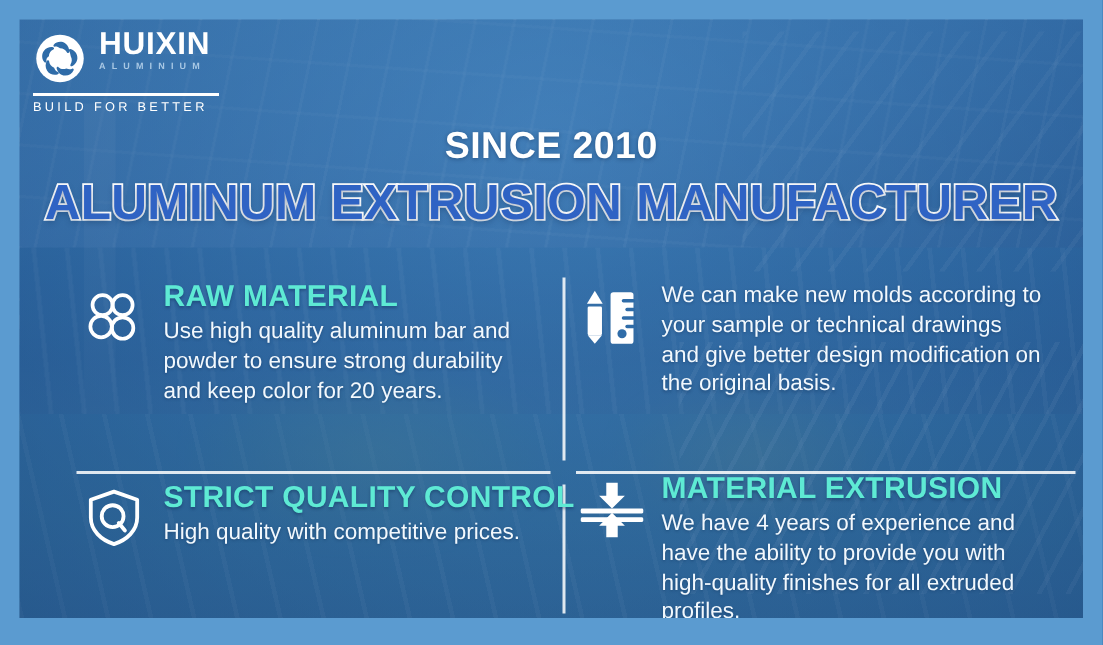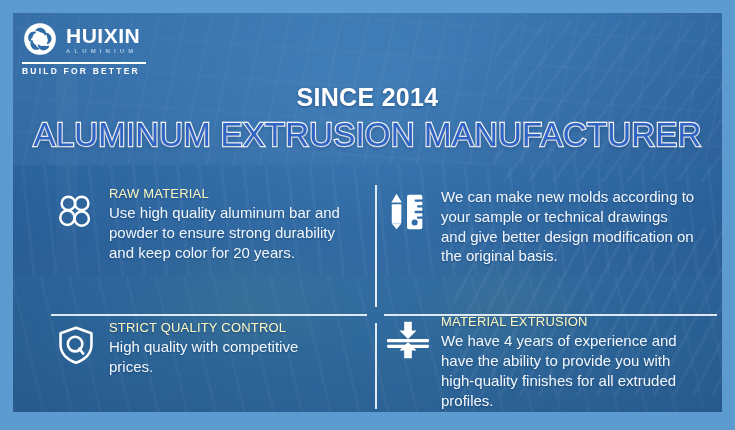--- a/index.html
+++ b/index.html
@@ -67,65 +67,65 @@
     position:absolute;inset:0;
     background:linear-gradient(180deg, rgba(44,108,170,.62) 0%, rgba(40,98,160,.55) 45%, rgba(46,104,158,.58) 100%);
   }
   .tint2{
     position:absolute;inset:0;
     background:radial-gradient(ellipse at 50% 20%, rgba(70,135,195,.35) 0%, rgba(30,80,140,.35) 70%, rgba(26,70,128,.48) 100%);
   }
 
   
   .logo{position:absolute;left:7px;top:6px;width:180px;}
-  .logo-row{display:flex;align-items:center;gap:6px;}
+  .logo-row{display:flex;gap:6px;}
   .logo-mark{width:40px;height:40px;flex:0 0 40px;}
   .logo-txt{display:flex;flex-direction:column;line-height:1;}
   .logo-name{
     color:#ffffff;font-size:21px;font-weight:bold;letter-spacing:.5px;
   }
   .logo-sub{
     color:#bcd7ee;font-size:6px;letter-spacing:4.1px;margin-top:2px;
     font-weight:bold;opacity:.85;
   }
   .logo-rule{height:2px;background:#ffffff;margin:3px 0 2px 2px;width:124px;}
   .logo-tag{
-    color:#ffffff;font-size:8.5px;font-weight:bold;letter-spacing:2.2px;
+    color:#ffffff;font-size:8.5px;font-weight:normal;letter-spacing:2.2px;
     margin-left:2px;
   }
 
   
   .head{position:absolute;left:0;right:0;top:72px;text-align:center;}
   .since{
     color:#ffffff;font-size:25px;font-weight:bold;letter-spacing:.3px;
     line-height:1;
     text-shadow:0 1px 3px rgba(10,40,80,.45);
   }
   .headline{
     margin-top:8px;
-    font-size:33px;font-weight:normal;letter-spacing:.2px;line-height:1.05;
+    font-size:33px;font-weight:bold;letter-spacing:.2px;line-height:1.05;
     color:#2f63c4;
     -webkit-text-stroke:2.4px #ffffff;
     paint-order:stroke fill;
     text-shadow:0 2px 4px rgba(12,40,80,.35);
     white-space:nowrap;
   }
 
   
   .grid{position:absolute;left:12px;top:160px;width:685px;height:228px;}
   .cell{position:absolute;display:flex;gap:10px;}
   .cell .ico{flex:0 0 auto;width:46px;display:flex;align-items:flex-start;justify-content:center;padding-top:4px;}
   .cell .body{flex:1 1 auto;}
   .c1{left:28px;top:14px;width:290px;}
   .c2{left:360px;top:14px;width:310px;}
   .c3{left:28px;top:148px;width:290px;}
   .c4{left:360px;top:142px;width:310px;}
 
   .f-title{
-    color:#fef9c3;font-size:13px;font-weight:normal;letter-spacing:.2px;
+    color:#5eead4;font-size:20px;font-weight:bold;letter-spacing:.2px;
     line-height:1.1;margin:0 0 2px 0;white-space:nowrap;
     text-shadow:0 1px 2px rgba(10,40,80,.4);
   }
   .f-desc{
     color:#f2f8fd;font-size:15px;line-height:1.32;margin:0;
     text-shadow:0 1px 2px rgba(10,40,80,.4);
   }
 
   
   .vdiv{
@@ -180,21 +180,21 @@
         <div class="logo-txt">
           <div class="logo-name">HUIXIN</div>
           <div class="logo-sub">ALUMINIUM</div>
         </div>
       </div>
       <div class="logo-rule"></div>
       <div class="logo-tag">BUILD FOR BETTER</div>
     </div>
 
     <div class="head">
-      <div class="since">SINCE 2014</div>
+      <div class="since">SINCE 2010</div>
       <div class="headline">ALUMINUM EXTRUSION MANUFACTURER</div>
     </div>
 
     <div class="vdiv top"></div>
     <div class="vdiv bot"></div>
     <div class="hdiv left"></div>
     <div class="hdiv right"></div>
 
     <div class="grid">
 

